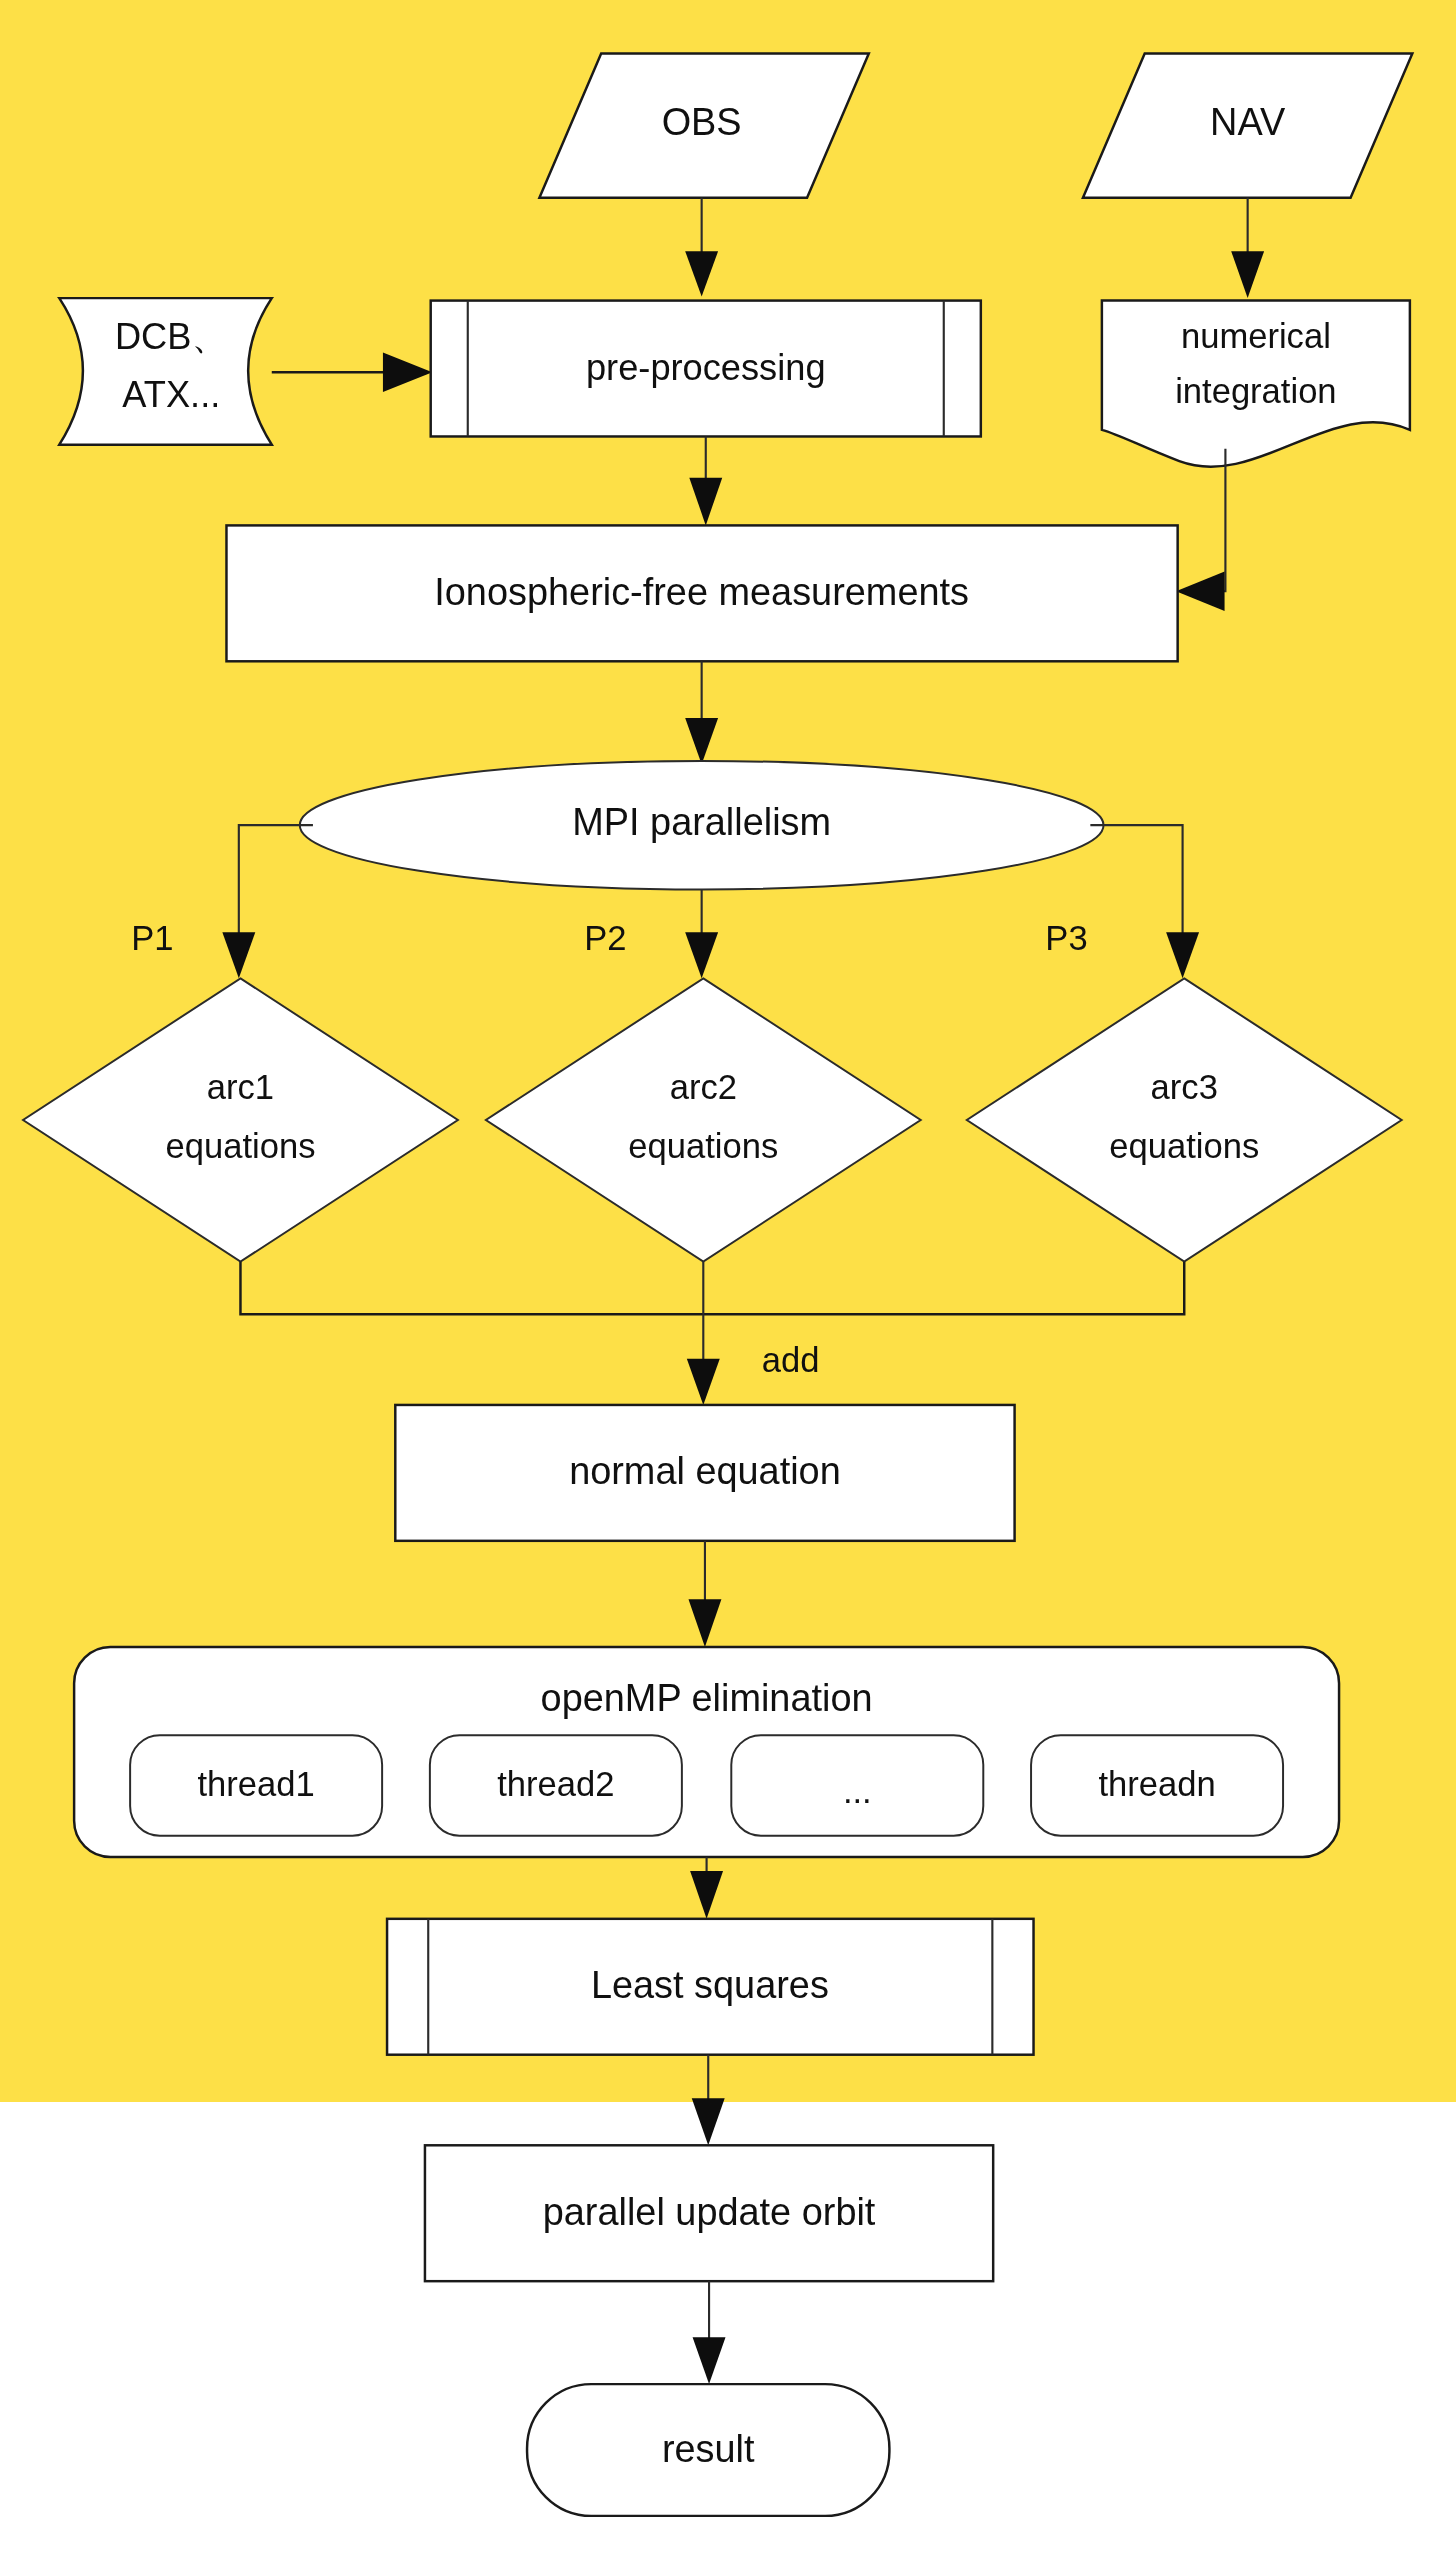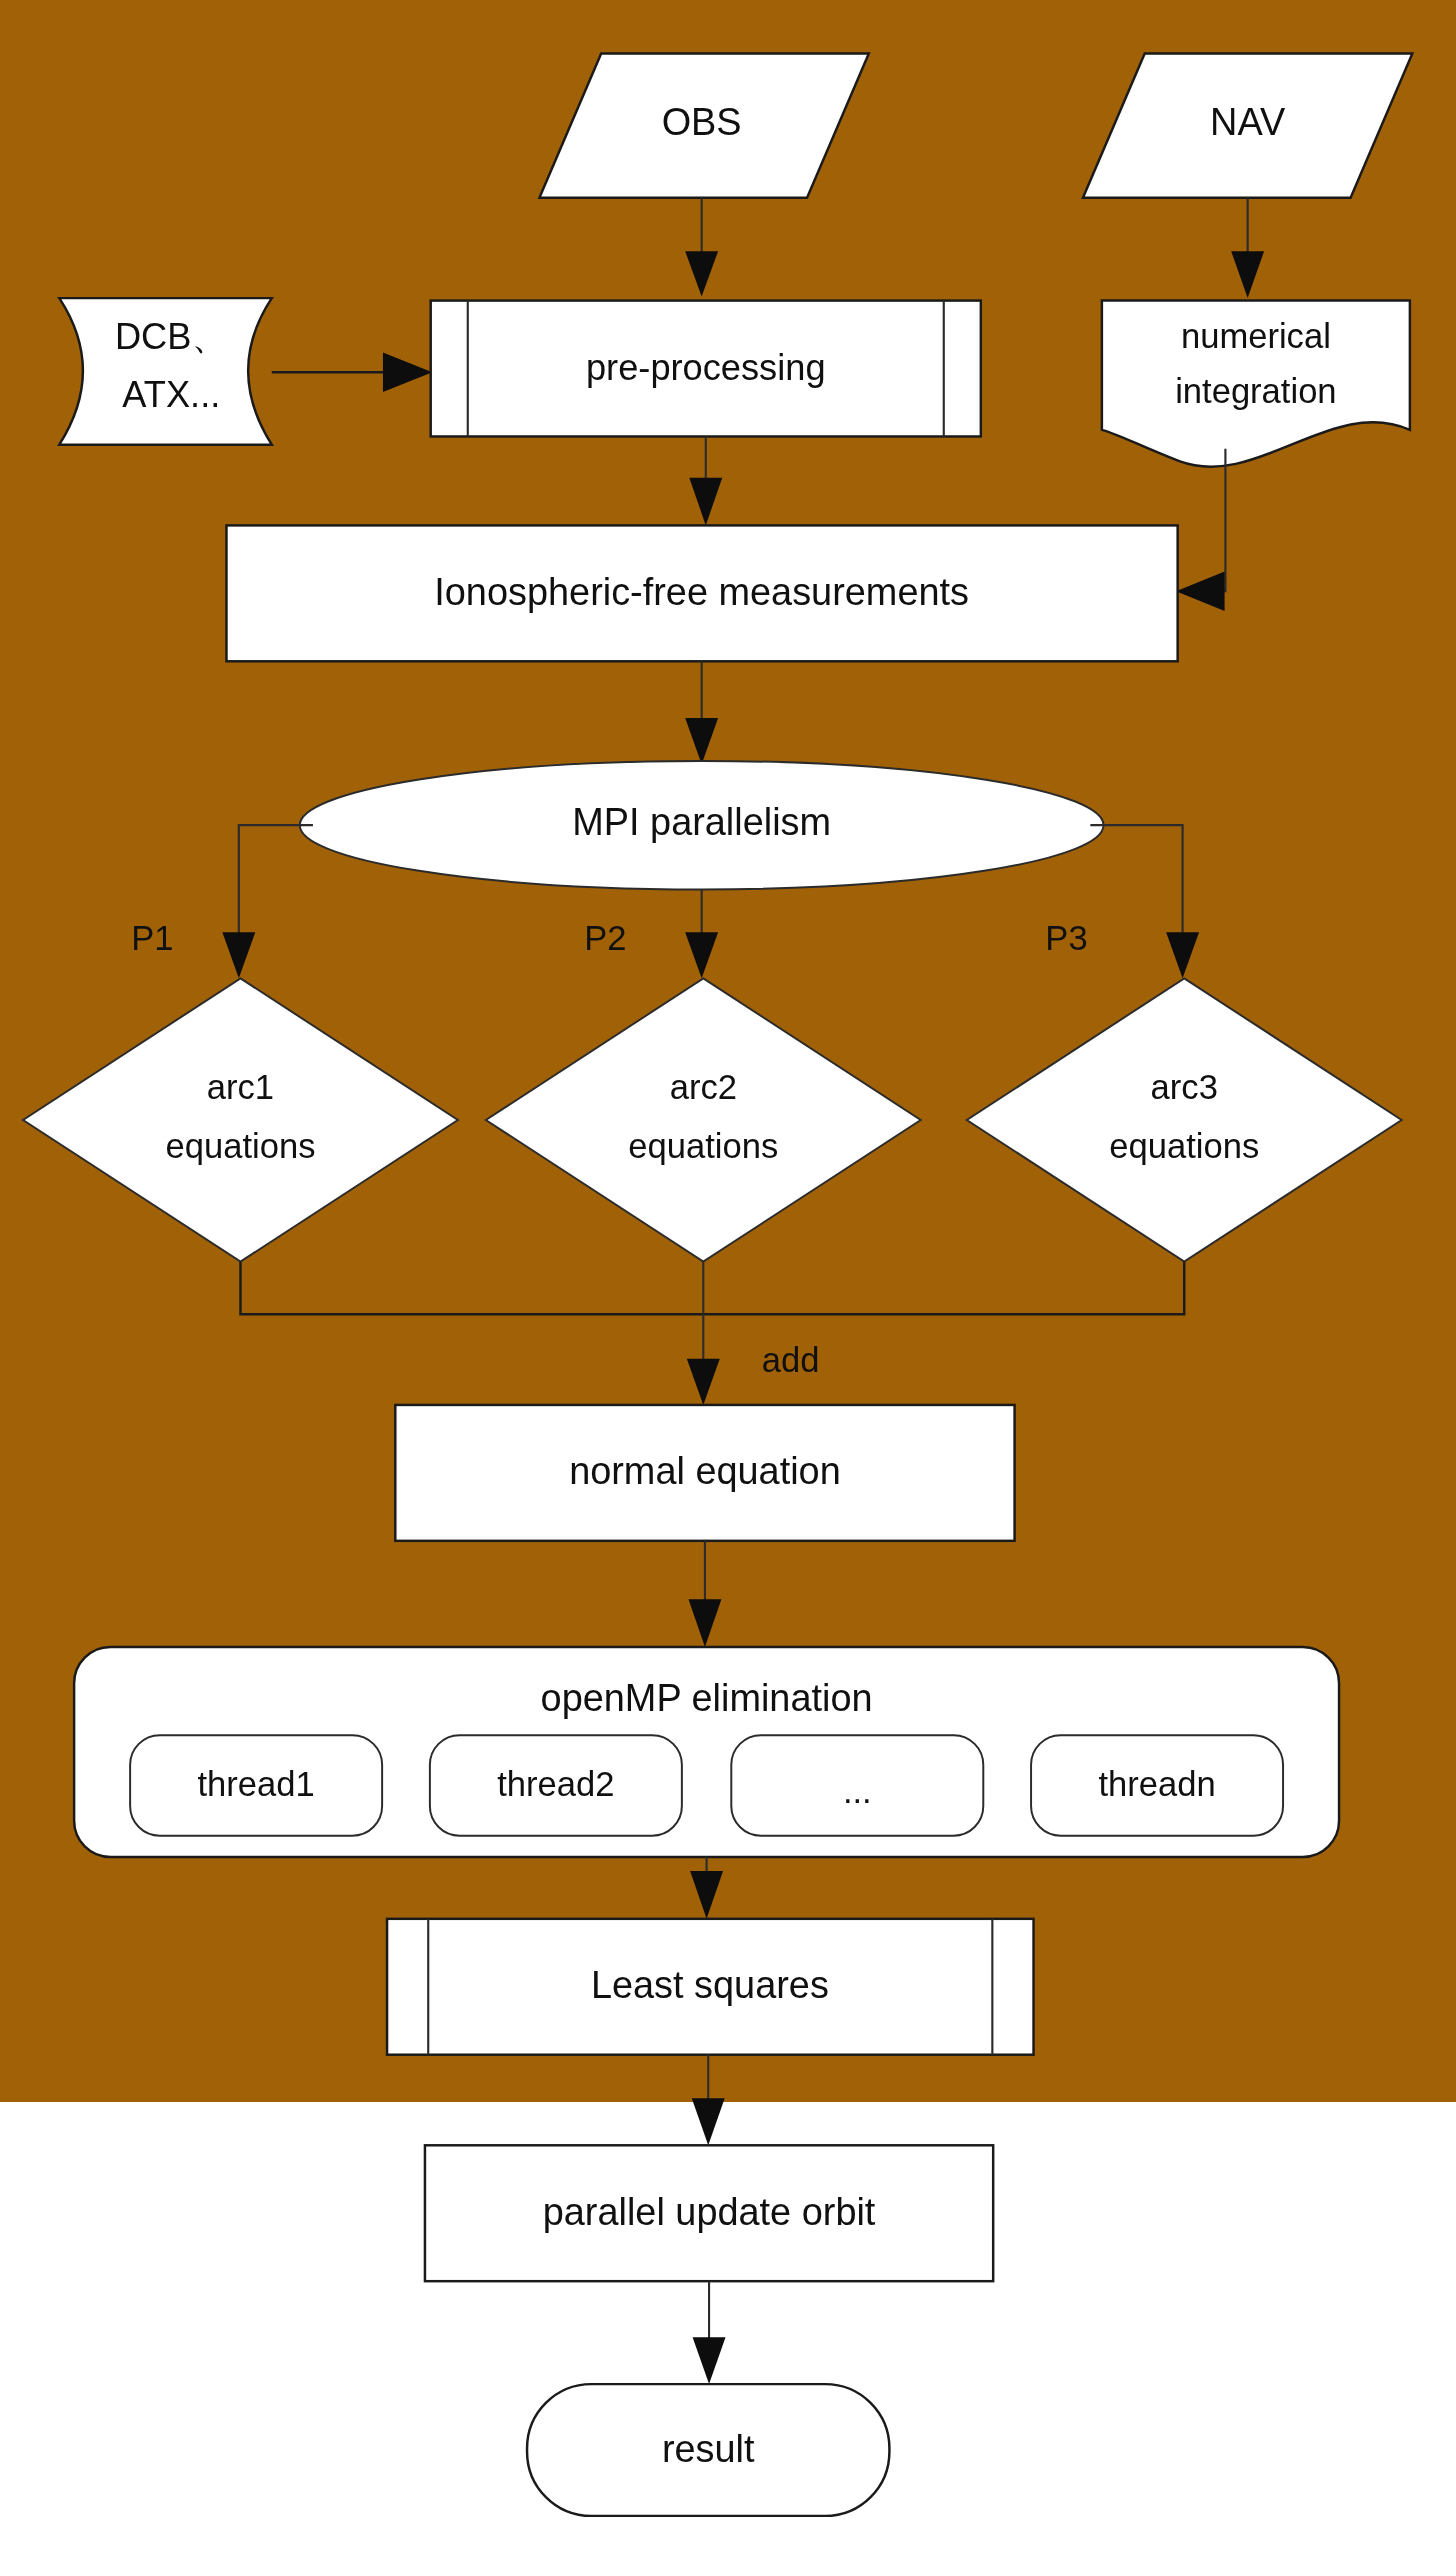--- a/index.html
+++ b/index.html
@@ -11,21 +11,21 @@
   body {
     width: 1456px;
     height: 2576px;
     font-family: "Liberation Sans", sans-serif;
     overflow: hidden;
   }
   #flow-root {
     position: relative;
     width: 1456px;
     height: 2102px;
-    background: #a16207;
+    background: #fde047;
   }
   svg#flowchart {
     display: block;
     width: 1456px;
     height: 2576px;
   }
   .shape {
     fill: #ffffff;
     stroke: #1a1a1a;
     stroke-width: 3;

